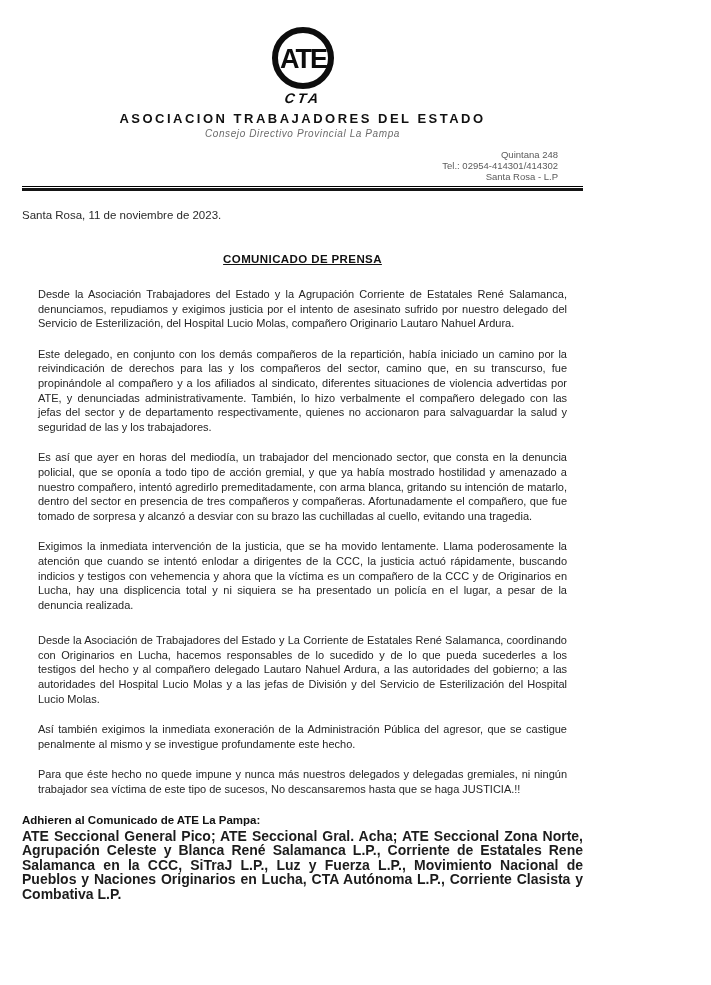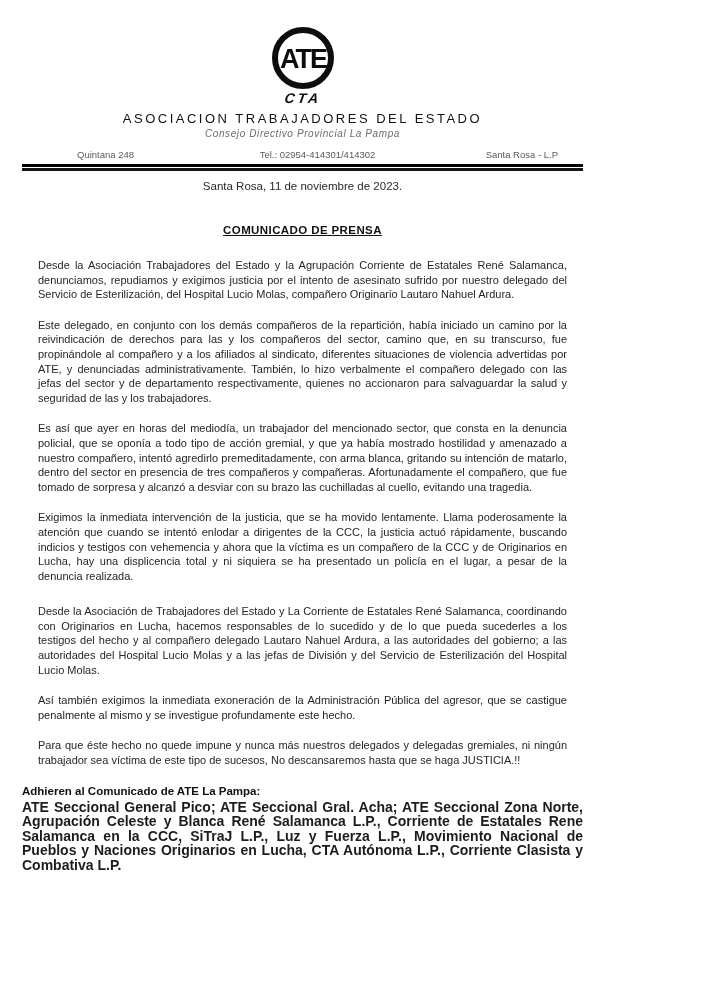--- a/index.html
+++ b/index.html
@@ -18,43 +18,44 @@
   .logo-circle { display: block; margin: 0 auto; }
   .logo-cta {
     display: block; margin: 1px auto 0;
     font-weight: bold; font-style: italic;
     font-size: 14px; letter-spacing: 3px;
     transform: skewX(-8deg);
     color: #0d0d0d; line-height: 14px;
   }
   .org-name {
     margin-top: 4px;
-    font-weight: normal; font-size: 13px;
+    font-weight: bold; font-size: 13px;
     letter-spacing: 2.5px; color: #111;
   }
   .org-sub {
     margin-top: 2px;
     font-size: 10px; color: #6b6b6b; letter-spacing: 0.6px; font-style: italic;
   }
   .info-row {
     display: flex; align-items: flex-end;
     margin-top: 10px; padding: 0 25px 4px 55px;
     font-size: 9.5px; color: #5a5a5a;
-    border-bottom: 3px solid #000000;
+    border-bottom: 1px solid #000000;
+    flex-direction: column;
   }
   .info-row .cell { flex: 1; }
   .info-left { text-align: left; }
   .info-mid { text-align: center; }
   .info-right { text-align: right; }
   .thick-rule { height: 3px; background: #151515; margin-top: 1px; }
 
   
   .dateline {
-    text-align: center; font-size: 11.5px; color: #2a2a2a;
-    margin-top: 9px;
+    text-align: left; font-size: 11.5px; color: #2a2a2a;
+    margin-top: 18px;
   }
   .doc-title {
     text-align: center; font-weight: bold; font-size: 11.5px;
     letter-spacing: 0.4px; text-decoration: underline;
     color: #111; margin-top: 32px;
   }
 
   
   .body-text { margin-top: 22px; }
   .body-text p {

